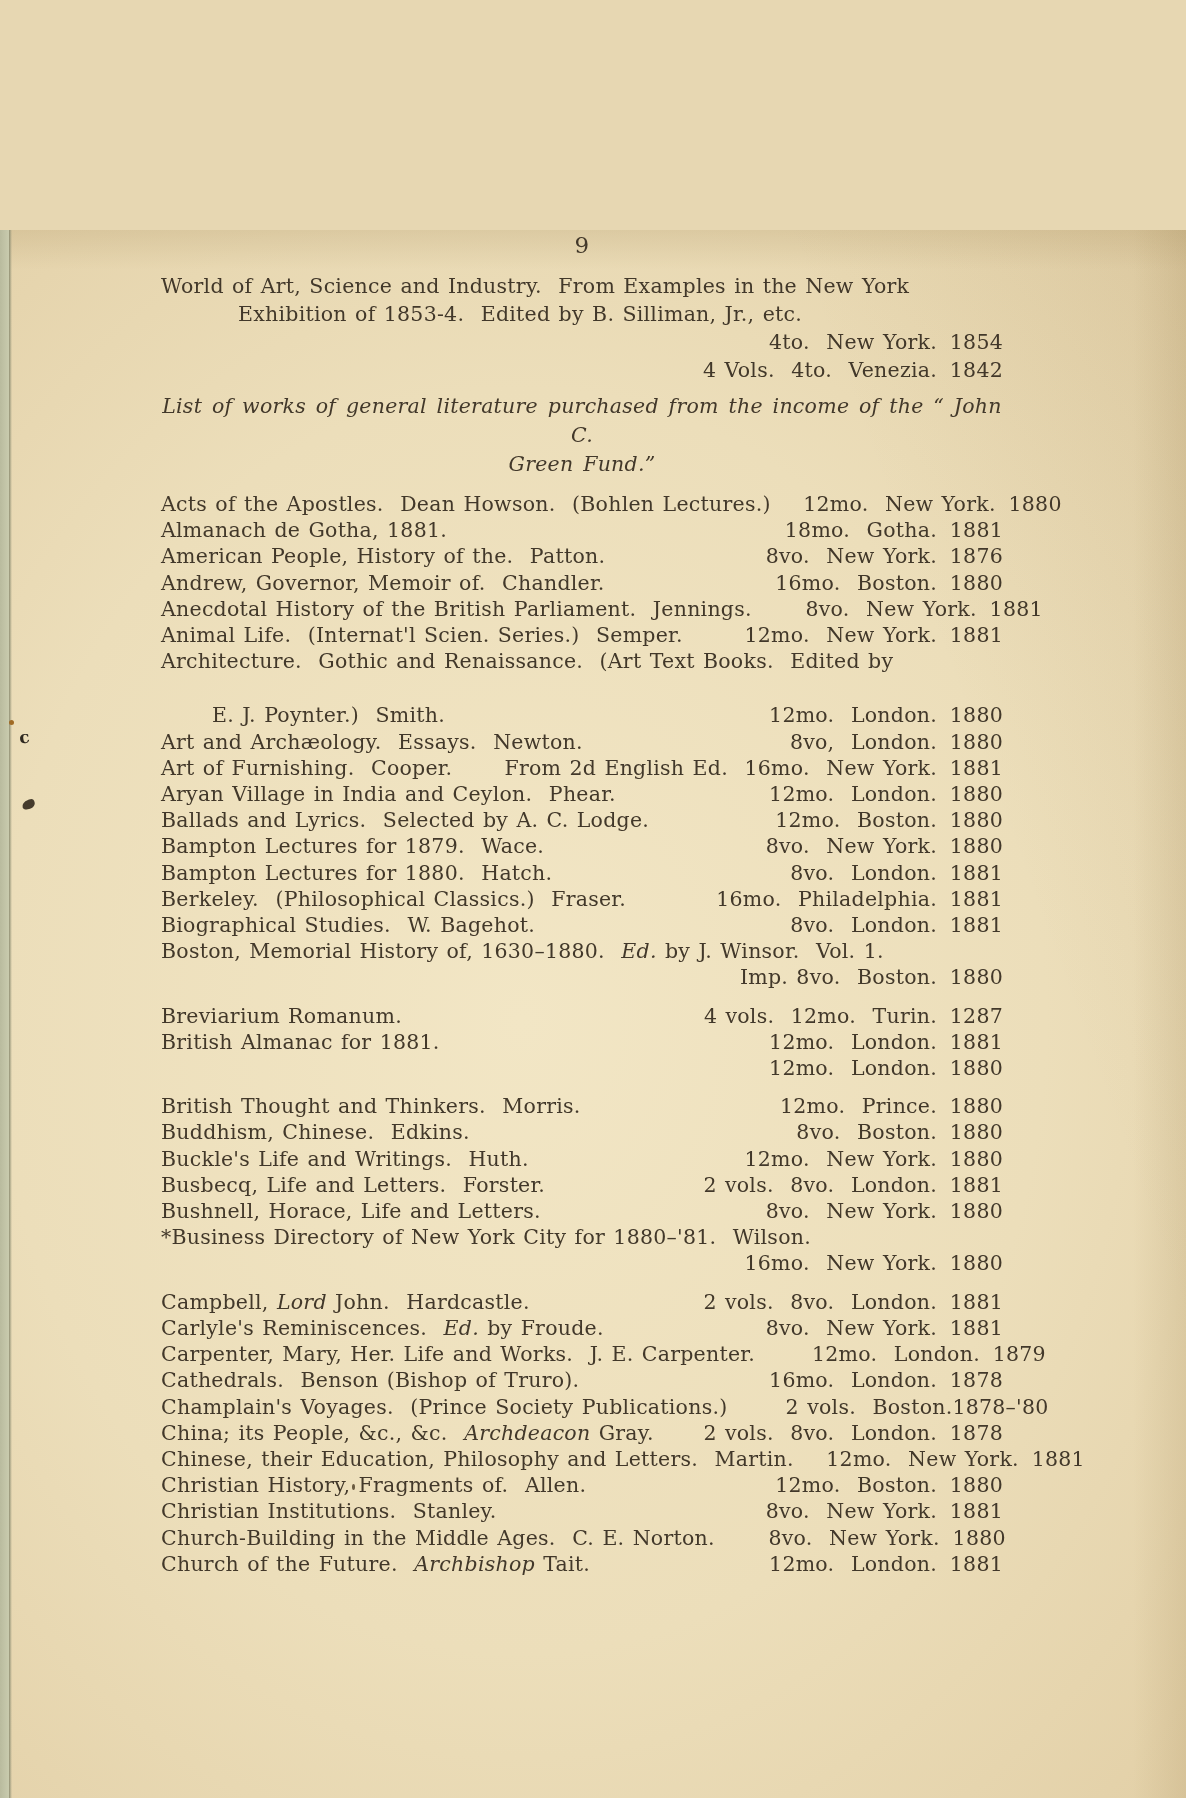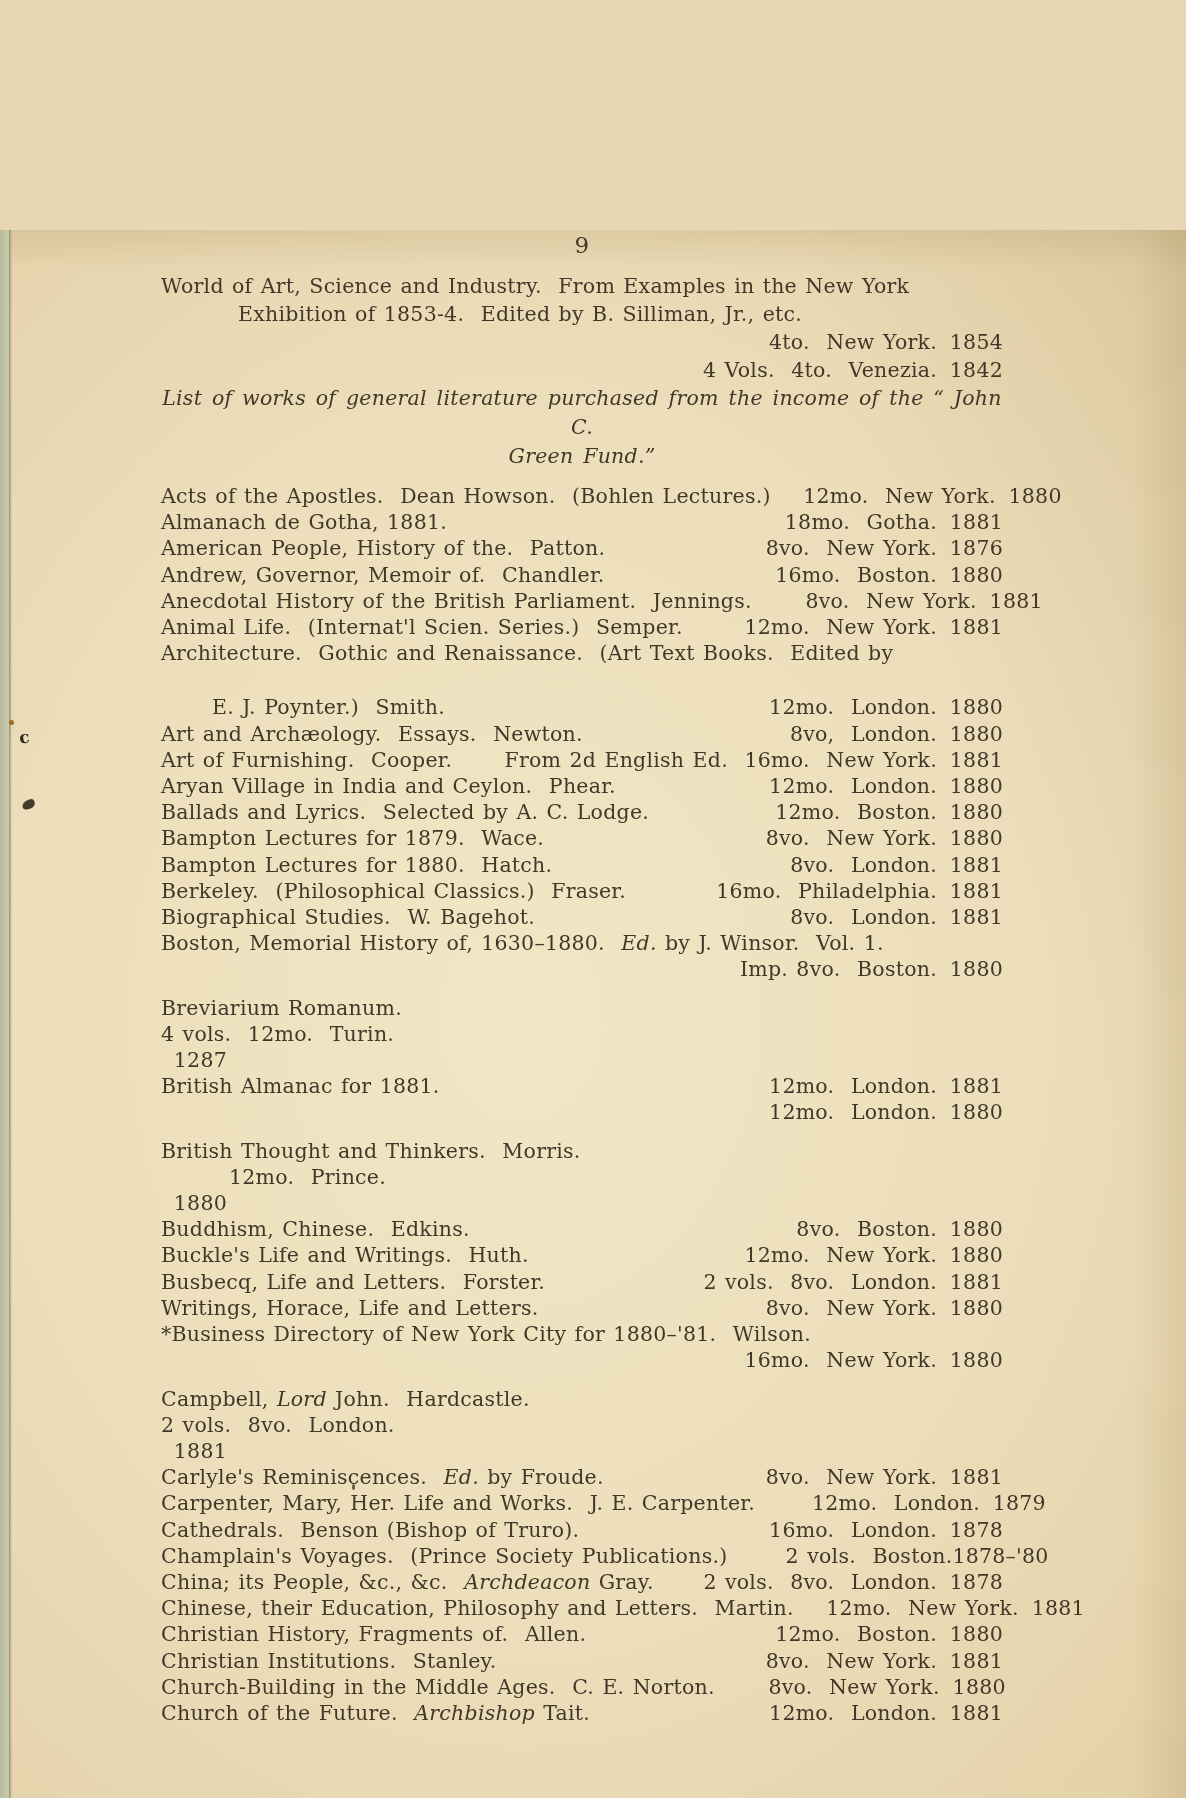--- a/index.html
+++ b/index.html
@@ -32,29 +32,30 @@
   }
   .page-num{
     margin-top:230px;
     width:842px;text-align:center;
     font-size:23px;line-height:30px;
   }
   .rows{display:block;}
   .top-rows{margin-top:12px;}
   .top-rows .row{line-height:28px;}
   .heading{
+    margin-top:8px;
     width:842px;text-align:center;
     font-style:italic;
     line-height:29px;
     word-spacing:3px;
   }
   .list-rows{margin-top:12px;}
   .list-rows .row{line-height:26.2px;}
   .row{display:flex;align-items:baseline;}
-  .row.gap{margin-top:12px;flex-direction:column;}
+  .row.gap{margin-top:12px;}
   .row.pad1 .t{padding-left:77px;}
   .row.pad2 .t{padding-left:51px;margin-top:28px;}
   .t{white-space:pre;flex:0 1 auto;}
   .sp{flex:1 1 0;min-width:0;}
   .g{white-space:pre;text-align:right;min-width:225px;flex:0 0 auto;}
   .y{white-space:pre;text-align:right;min-width:66px;flex:0 0 auto;}
   .it{font-style:italic;}
   .speck{position:absolute;}
   .spk-c{left:19px;top:497px;font-size:17px;font-weight:bold;color:#2e281f;
     transform:rotate(-8deg);}
@@ -247,21 +248,21 @@
           <span class="g">12mo.  New York.</span>
           <span class="y">1880</span>
         </div>
         <div class="row">
           <span class="t"><span>Busbecq, Life and Letters.  Forster.</span></span>
           <span class="sp"></span>
           <span class="g">2 vols.  8vo.  London.</span>
           <span class="y">1881</span>
         </div>
         <div class="row">
-          <span class="t"><span>Writings, Horace, Life and Letters.</span></span>
+          <span class="t"><span>Bushnell, Horace, Life and Letters.</span></span>
           <span class="sp"></span>
           <span class="g">8vo.  New York.</span>
           <span class="y">1880</span>
         </div>
         <div class="row">
           <span class="t"><span>*Business Directory of New York City for 1880–'81.  Wilson.</span></span>
           <span class="sp"></span>
         </div>
         <div class="row">
           <span class="t"></span>

